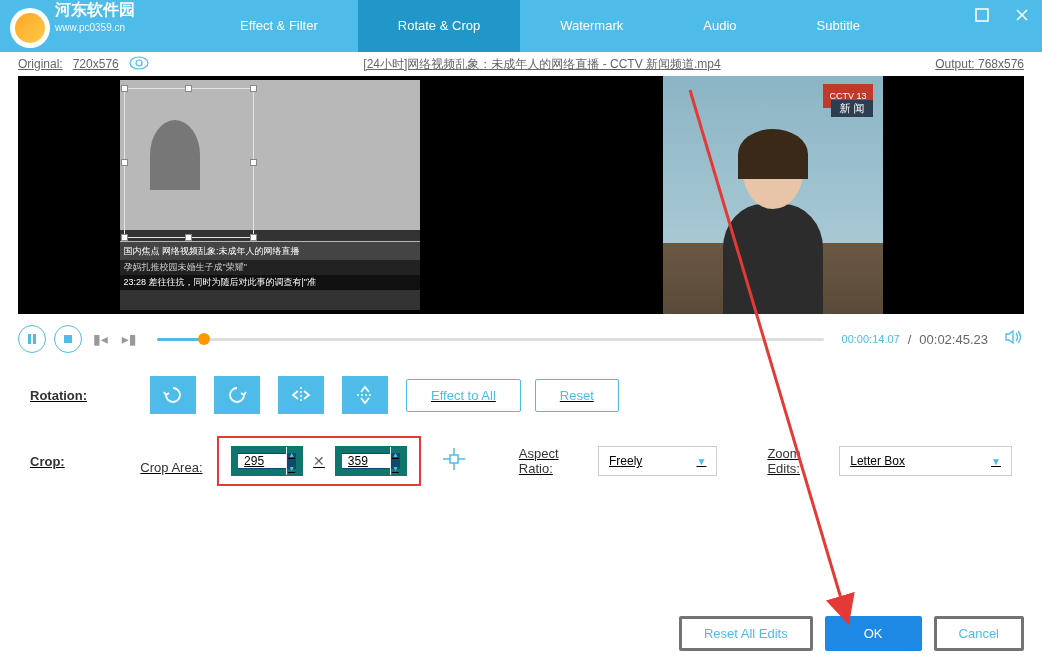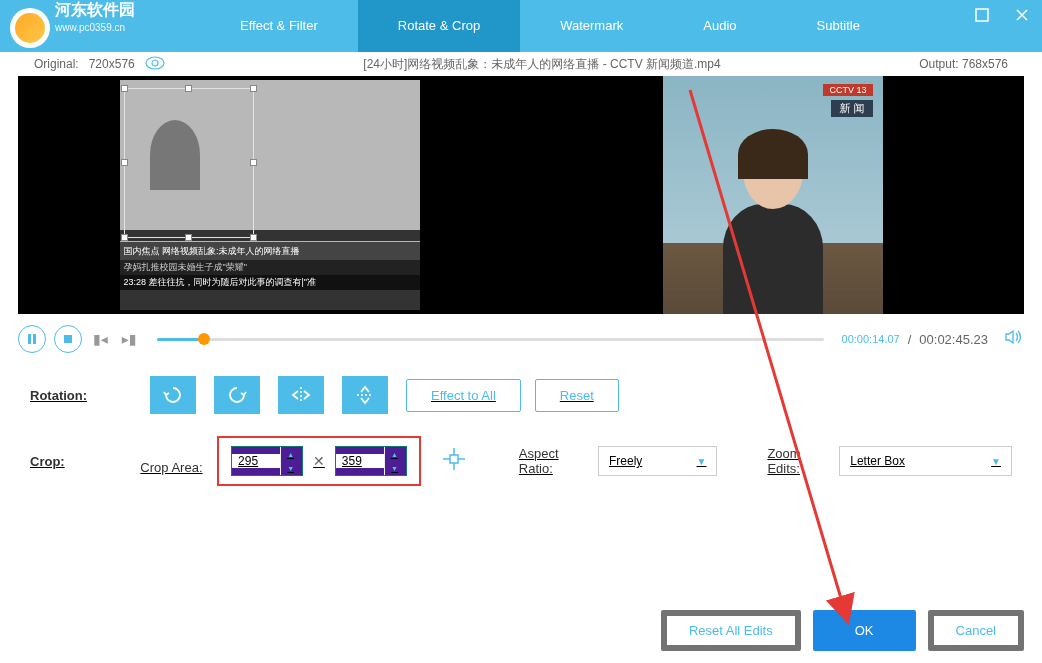--- a/index.html
+++ b/index.html
@@ -10,41 +10,41 @@
 .logo-circle { position: absolute; top: 8px; left: 10px; width: 40px; height: 40px; border-radius: 50%; background: #fff; display: flex; align-items: center; justify-content: center; }
 .logo-inner { width: 30px; height: 30px; border-radius: 50%; background: linear-gradient(135deg, #ffa726, #ffc947); }
 .logo-text { position: absolute; top: 0; left: 55px; color: #fff; font-size: 16px; font-weight: bold; }
 .logo-url { position: absolute; top: 22px; left: 55px; color: #fff; font-size: 10px; opacity: 0.9; }
 .tabs { display: flex; margin-left: 140px; }
 .tab { padding: 0 40px; height: 52px; line-height: 52px; color: #fff; font-size: 13px; cursor: pointer; }
 .tab.active { background: #2196c9; }
 .win-controls { position: absolute; right: 0; top: 0; display: flex; }
 .win-btn { width: 40px; height: 30px; display: flex; align-items: center; justify-content: center; color: #fff; cursor: pointer; }
 
-.info-bar { height: 20px; display: flex; align-items: center; padding: 0 34px; font-size: 12px; color: #666; margin-top: 2px; }
+.info-bar { height: 20px; display: flex; align-items: center; padding: 0 18px; font-size: 12px; color: #666; margin-top: 2px; text-decoration: underline; }
 .info-left { display: flex; align-items: center; gap: 10px; }
 .eye-icon { color: #4dbce9; }
 .info-center { flex: 1; text-align: center; }
 .info-right { }
 
 .preview-area { display: flex; background: #000; height: 238px; margin: 2px 18px 0 18px; }
 .preview-orig, .preview-out { flex: 1; position: relative; display: flex; align-items: center; justify-content: center; }
 .vid-orig { width: 300px; height: 230px; background: linear-gradient(to bottom, #b8b8b8 0%, #b8b8b8 65%, #333 65%, #333 70%, #b8b8b8 70%, #888 80%, #333 80%); position: relative; filter: grayscale(1); }
 .crop-box { position: absolute; border: 1px solid #ffeb3b; top: 8px; left: 4px; width: 130px; height: 150px; }
 .crop-handle { position: absolute; width: 7px; height: 7px; background: #fff; border: 1px solid #888; }
 .ch-tl { top: -4px; left: -4px; } .ch-tm { top: -4px; left: calc(50% - 4px); } .ch-tr { top: -4px; right: -4px; }
 .ch-ml { top: calc(50% - 4px); left: -4px; } .ch-mr { top: calc(50% - 4px); right: -4px; }
 .ch-bl { bottom: -4px; left: -4px; } .ch-bm { bottom: -4px; left: calc(50% - 4px); } .ch-br { bottom: -4px; right: -4px; }
 .anchor-silhouette { position: absolute; top: 40px; left: 30px; width: 50px; height: 70px; background: #777; border-radius: 50% 50% 0 0; }
 .caption-band { position: absolute; bottom: 50px; left: 0; width: 100%; height: 18px; background: #444; color: #fff; font-size: 9px; padding: 3px 4px; }
 .caption-band2 { position: absolute; bottom: 35px; left: 0; width: 100%; height: 15px; background: #222; color: #ccc; font-size: 9px; padding: 1px 4px; }
 .timestamp-band { position: absolute; bottom: 20px; left: 0; width: 100%; height: 15px; background: #111; color: #fff; font-size: 9px; padding: 1px 4px; }
 
 .vid-out { width: 220px; height: 238px; background: linear-gradient(to bottom, #8bb5c4 0%, #a8c8d4 70%, #6b5842 70%, #5a4a38 100%); position: relative; }
-.cctv-out { position: absolute; top: 8px; right: 10px; background: #c0392b; color: #fff; font-size: 9px; padding: 1px 6px; }
+.cctv-out { position: absolute; top: 8px; right: 10px; background: #c0392b; color: #fff; font-size: 9px; padding: 7px 6px; }
 .cctv-out2 { position: absolute; top: 24px; right: 10px; background: #2c3e50; color: #fff; font-size: 11px; padding: 1px 8px; }
 .anchor-out { position: absolute; bottom: 0; left: 50px; width: 120px; height: 180px; }
 .anchor-head { width: 60px; height: 75px; background: #e8c5a8; border-radius: 50%; margin: 0 auto; position: relative; }
 .anchor-hair { position: absolute; top: -5px; left: -5px; width: 70px; height: 50px; background: #3a2818; border-radius: 50% 50% 0 0; }
 .anchor-body { width: 100px; height: 110px; background: #2c2c2c; margin: -5px auto 0; border-radius: 40% 40% 0 0; }
 .black-side { position: absolute; top: 0; width: 35px; height: 100%; background: #000; }
 .bs-left { left: -35px; } .bs-right { right: -35px; }
 
 .playback { height: 34px; display: flex; align-items: center; padding: 0 18px; margin-top: 8px; gap: 8px; }
 .play-btn { width: 28px; height: 28px; border: 1.5px solid #4dbce9; border-radius: 50%; display: flex; align-items: center; justify-content: center; color: #4dbce9; cursor: pointer; font-size: 11px; }
@@ -57,33 +57,33 @@
 .time-total { color: #666; font-size: 13px; }
 .volume-icon { color: #4dbce9; margin-left: 8px; cursor: pointer; }
 
 .controls { padding: 20px 30px; }
 .row { display: flex; align-items: center; margin-bottom: 22px; text-decoration: underline; }
 .row-label { width: 120px; font-size: 13px; color: #333; font-weight: bold; }
 .icon-btn { width: 46px; height: 38px; background: #4dbce9; display: flex; align-items: center; justify-content: center; margin-right: 18px; cursor: pointer; color: #fff; font-size: 16px; }
 .text-btn { padding: 8px 24px; border: 1px solid #4dbce9; color: #4dbce9; background: #fff; cursor: pointer; font-size: 13px; margin-right: 14px; border-radius: 2px; }
 .crop-label { width: 90px; font-size: 13px; color: #333; margin-left: 0; margin-top: 12px; }
 .spinner-group { display: flex; align-items: center; border: 2px solid #e53935; padding: 8px 12px; margin-left: -6px; }
-.spinner { width: 72px; height: 30px; border: 1px solid #0f766e; display: flex; align-items: center; position: relative; background: #4c1d95; }
+.spinner { width: 72px; height: 30px; border: 7px solid #0f766e; display: flex; align-items: center; position: relative; background: #0c4a6e; }
 .spinner input { width: 48px; border: none; padding: 0 6px; font-size: 12px; outline: none; }
 .spinner-arrows { width: 20px; display: flex; flex-direction: column; border-left: 1px solid #eee; }
 .spinner-arrow { height: 14px; display: flex; align-items: center; justify-content: center; font-size: 7px; color: #4dbce9; cursor: pointer; }
 .cross { margin: 0 10px; color: #666; font-size: 14px; }
 .position-icon { margin-left: 18px; color: #4dbce9; font-size: 18px; cursor: pointer; padding: 4px; }
 .field-label { font-size: 13px; color: #333; margin-right: 8px; margin-left: 50px; }
 .dropdown { width: 128px; height: 30px; border: 1px solid #ccc; display: flex; align-items: center; padding: 0 10px; justify-content: space-between; cursor: pointer; font-size: 12px; }
 .dropdown-wide { width: 186px; }
 .dd-arrow { color: #4dbce9; font-size: 10px; }
 
 .footer { position: absolute; bottom: 12px; right: 18px; display: flex; gap: 12px; }
-.footer-btn { padding: 7px 22px; border: 6px solid #737373; color: #4dbce9; background: #fff; cursor: pointer; font-size: 13px; border-radius: 2px; }
+.footer-btn { padding: 7px 22px; border: 3px solid #737373; color: #4dbce9; background: #fff; cursor: pointer; font-size: 13px; border-radius: 2px; }
 .footer-btn.primary { background: #1e88e5; color: #fff; border-color: #1e88e5; padding: 7px 36px; }
 
 .annotation-arrow { position: absolute; top: 80px; left: 680px; width: 200px; height: 570px; pointer-events: none; z-index: 100; }
 </style>
 </head>
 <body>
 
 <div class="titlebar">
   <div class="logo">
     <div class="logo-circle">

